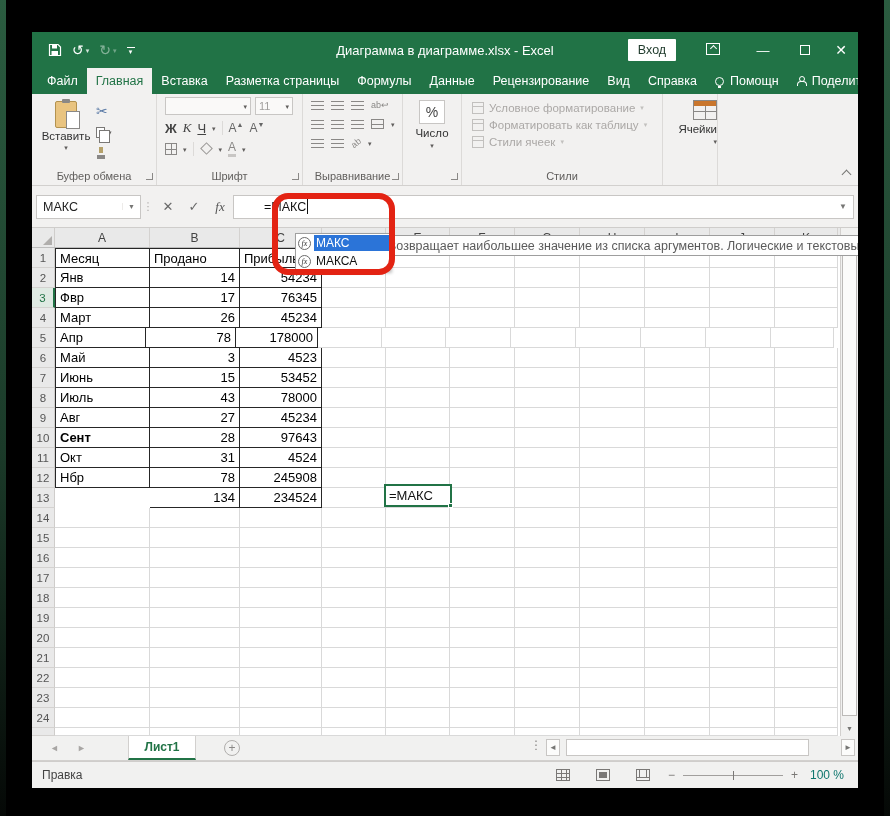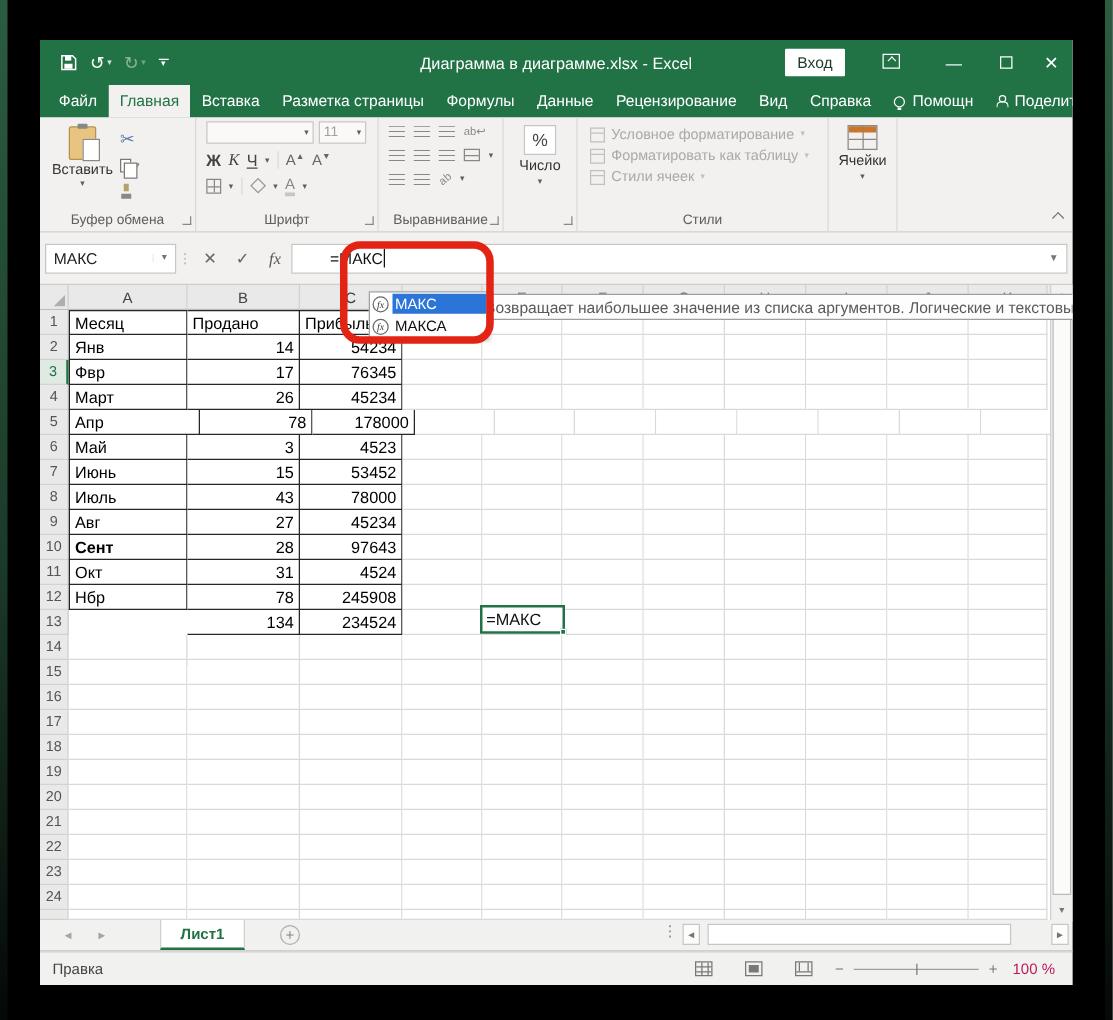--- a/index.html
+++ b/index.html
@@ -96,21 +96,21 @@
           justify-content:center;font-size:14px;color:#444;}
   .g-num .nlabel{font-size:11.5px;color:#333;}
 
   .g-styles{width:201px;padding:5px 4px 18px 10px;}
   .srow{display:flex;align-items:center;gap:5px;height:17px;color:#aBA8a6;}
   .srow .txt{font-size:11.5px;color:#aba8a6;white-space:nowrap;}
   .sicon{width:12px;height:12px;border:1px solid #c2c0be;
       background:linear-gradient(#c2c0be,#c2c0be) 0 3px/100% 1px no-repeat;}
   .dd.dis{color:#c2c0be;}
 
-  .g-cells{width:55px;display:flex;flex-direction:column;align-items:center;padding-top:6px;gap:3px;}
+  .g-cells{width:55px;display:flex;flex-direction:column;align-items:flex-end;padding-top:6px;gap:3px;}
   .cellsicon{width:24px;height:20px;border:1px solid #8a8886;background:
       linear-gradient(#c9762d,#c9762d) 0 0/100% 5px no-repeat,
       linear-gradient(#8a8886,#8a8886) 0 10px/100% 1px no-repeat,
       linear-gradient(#8a8886,#8a8886) 11px 0/1px 100% no-repeat;}
   .g-edit{width:110px;display:flex;flex-direction:column;align-items:center;padding-top:6px;gap:3px;border-right:none;}
   .editicon{width:24px;height:20px;background:#fff;border:1px solid #c8c6c4;display:flex;align-items:center;justify-content:center;}
   .glabel-inline{font-size:11.5px;color:#333;}
   .collapse{position:absolute;right:8px;bottom:8px;width:8px;height:8px;}
   .collapse::before{content:"";position:absolute;left:1px;top:2px;width:6px;height:6px;
       border-left:1px solid #767674;border-top:1px solid #767674;transform:rotate(45deg);}
@@ -197,21 +197,21 @@
                 linear-gradient(#7a7876,#7a7876) 0 7px/100% 1px no-repeat,
                 linear-gradient(#7a7876,#7a7876) 4px 0/1px 100% no-repeat,
                 linear-gradient(#7a7876,#7a7876) 9px 0/1px 100% no-repeat;}
   .vicon.layout{background:linear-gradient(#7a7876,#7a7876) 2px 2px/8px 6px no-repeat;background-color:#f1f1f0;}
   .vicon.break{background:linear-gradient(#7a7876,#7a7876) 2px 0/1px 7px no-repeat,
                linear-gradient(#7a7876,#7a7876) 9px 0/1px 7px no-repeat,
                linear-gradient(#7a7876,#7a7876) 0 7px/100% 1px no-repeat;}
   .zoomer{position:absolute;left:636px;top:0;height:100%;display:flex;align-items:center;gap:8px;color:#7a7876;}
   .ztrack{width:100px;height:1px;background:#a19f9d;position:relative;}
   .ztrack::after{content:"";position:absolute;left:50px;top:-4px;width:1px;height:9px;background:#7a7876;}
-  .zpct{position:absolute;left:778px;top:0;height:100%;display:flex;align-items:center;font-size:12px;color:#be185d;}
+  .zpct{position:absolute;left:778px;top:0;height:100%;display:flex;align-items:center;font-size:12px;color:#0f766e;}
 </style>
 </head>
 <body>
 
 <div class="edge left"></div>
 <div class="edge right"></div>
 
 <div class="window">
 
   <div class="titlebar">
@@ -489,21 +489,21 @@
           <div class="cell" style="width: 64px;"></div>
           <div class="cell" style="width: 65px;"></div>
           <div class="cell" style="width: 65px;"></div>
           <div class="cell" style="width: 65px;"></div>
           <div class="cell" style="width: 65px;"></div>
           <div class="cell" style="width: 65px;"></div>
           <div class="cell" style="width: 63px;"></div>
         </div>
         <div class="grow">
           <div class="rowhead">5</div>
-          <div class="cell t left" style="width: 105px;">Апр</div>
+          <div class="cell t left" style="width: 91px;">Апр</div>
           <div class="cell t num" style="width: 90px;">78</div>
           <div class="cell t num" style="width: 82px;">178000</div>
           <div class="cell" style="width: 64px;"></div>
           <div class="cell" style="width: 64px;"></div>
           <div class="cell" style="width: 65px;"></div>
           <div class="cell" style="width: 65px;"></div>
           <div class="cell" style="width: 65px;"></div>
           <div class="cell" style="width: 65px;"></div>
           <div class="cell" style="width: 65px;"></div>
           <div class="cell" style="width: 63px;"></div>

